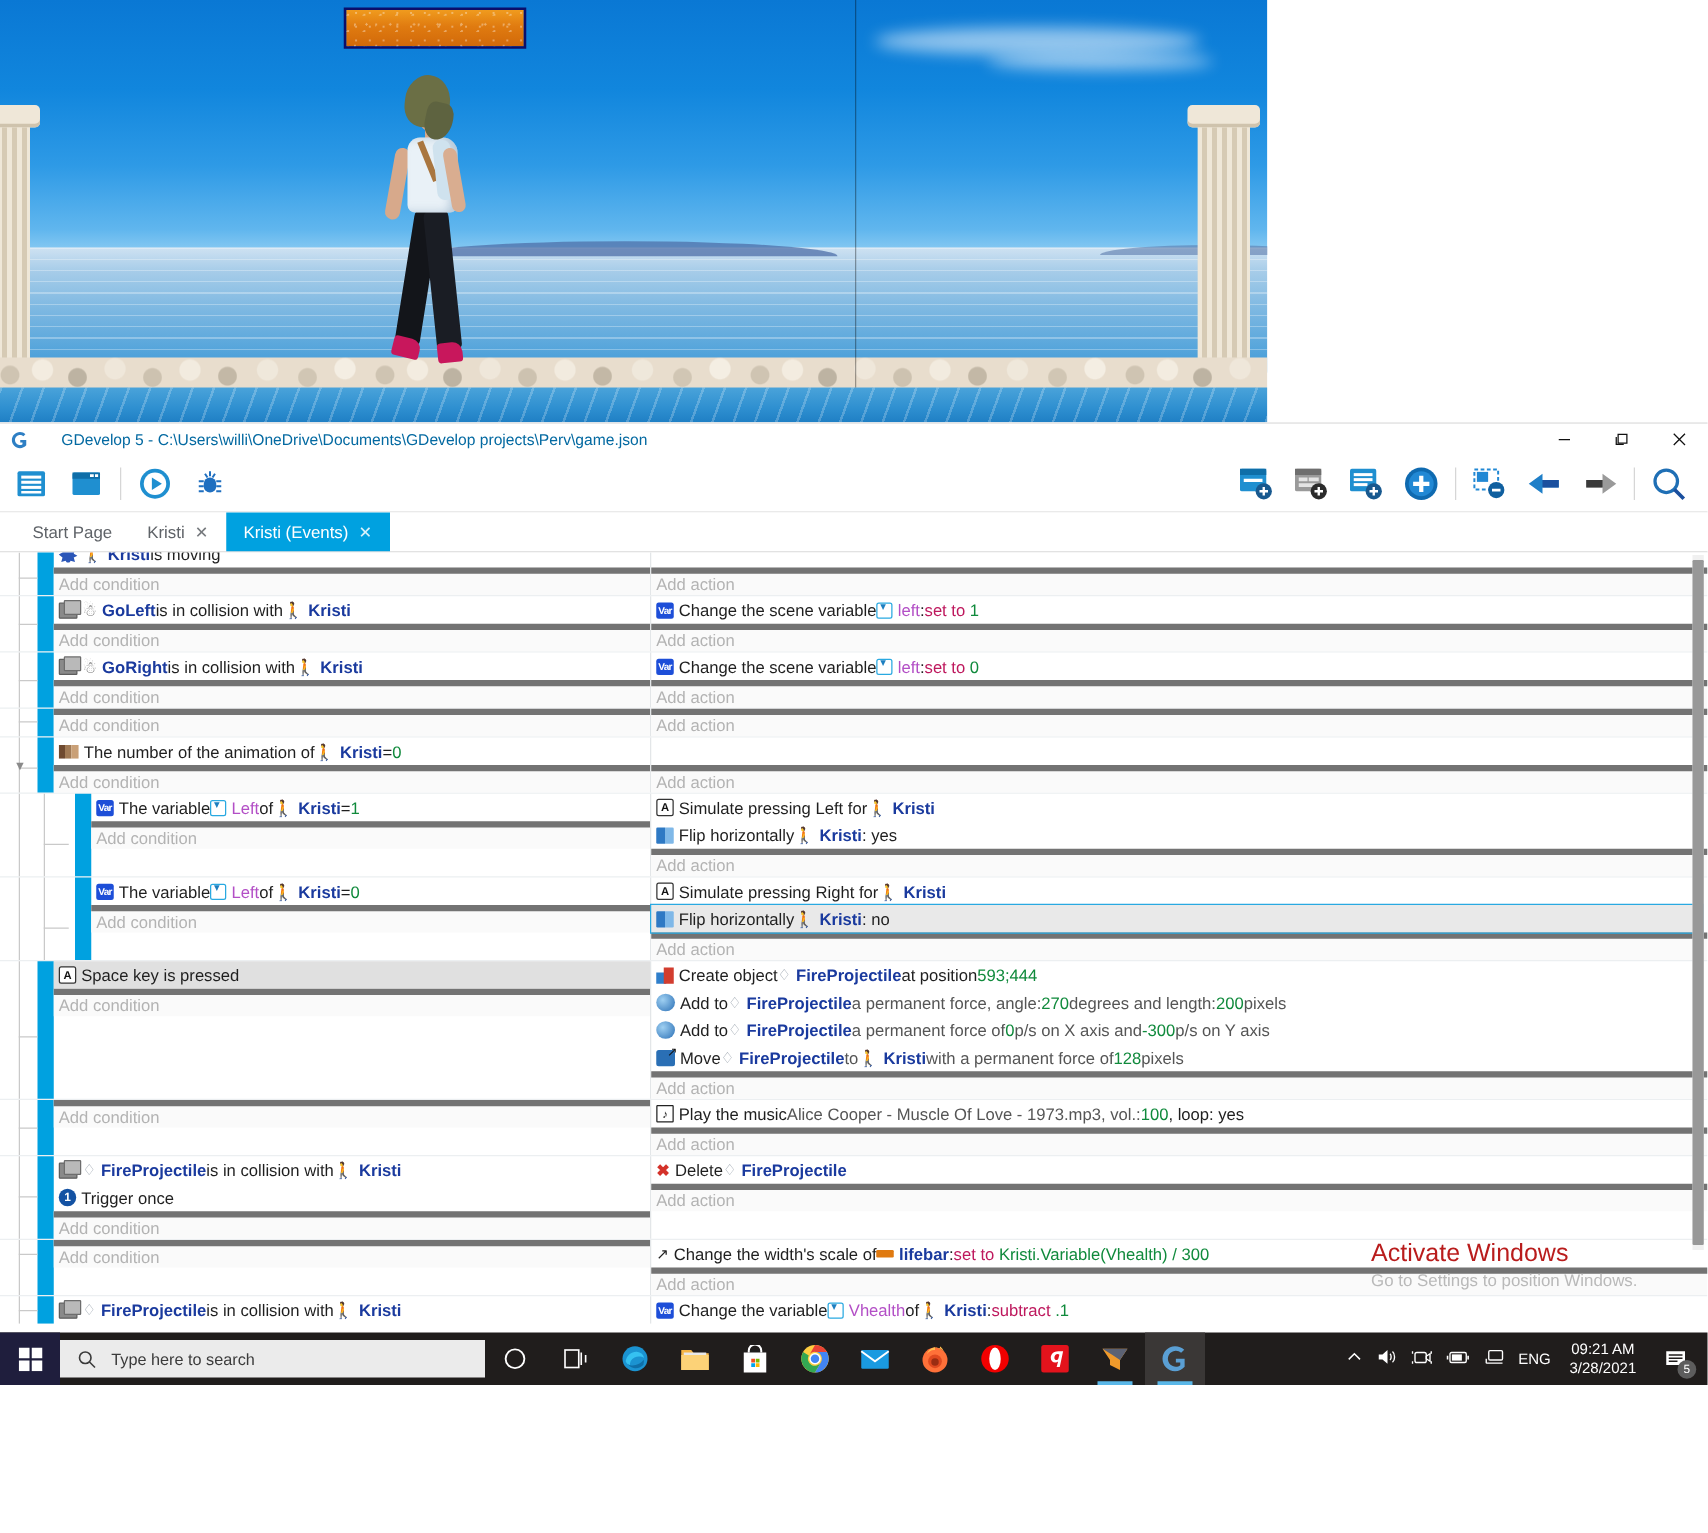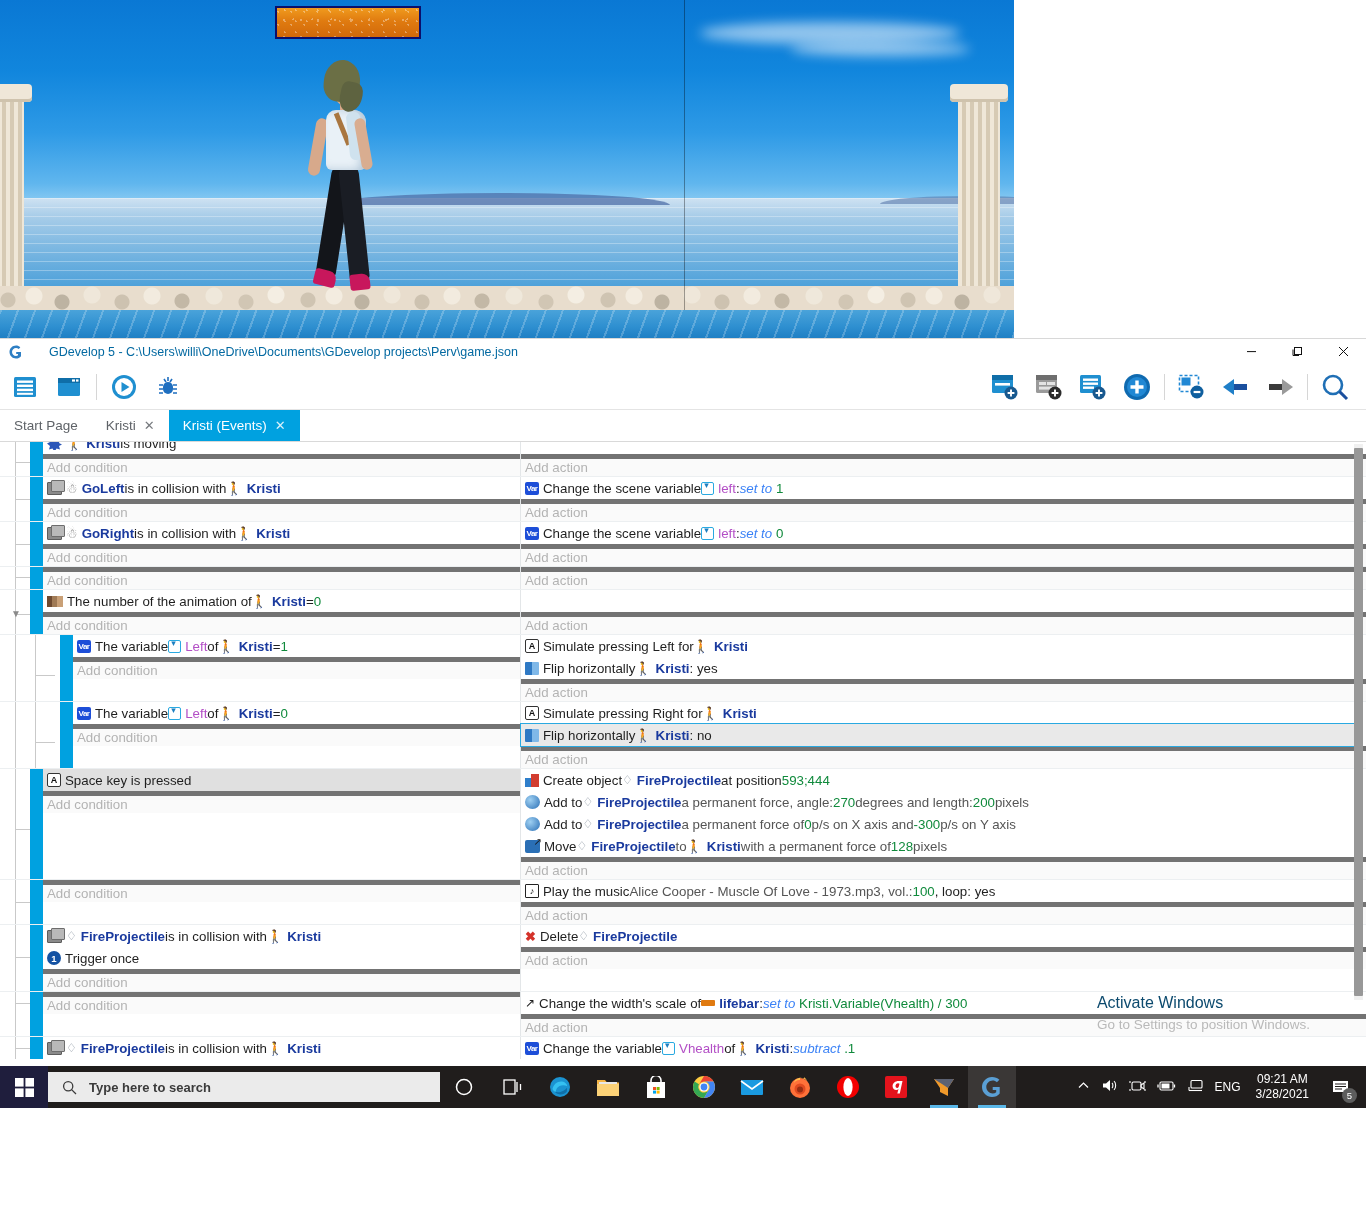--- a/index.html
+++ b/index.html
@@ -99,21 +99,21 @@
   .menu-item { font-size:12.5px; color:#1b1b1b; padding:2px 9px; }
 
   #toolbar { height:46px; display:flex; align-items:center; border-bottom:1px solid #e4e4e4; background:#fff; }
   .tb-left { display:flex; align-items:center; gap:10px; padding-left:8px; }
   .tb-right { margin-left:auto; display:flex; align-items:center; gap:10px; padding-right:14px; }
   .tb-btn { width:34px; height:34px; display:flex; align-items:center; justify-content:center;
         border-radius:3px; }
   .tb-sep { width:1px; height:26px; background:#d6d6d6; }
 
   #tab-bar { height:32px; display:flex; align-items:stretch; background:#fff;
-        border-bottom:1px solid #d9d9d9; }
+        border-bottom:1px solid #d9d9d9;padding-left:12px; }
   .tab { display:flex; align-items:center; gap:8px; padding:0 14px; font-size:13.5px; color:#5f6368; }
   .tab.active { background:#00a1e0; color:#ffffff; }
   .tab .tab-close { font-size:13px; opacity:.85; }
 
   
   #events-sheet { position:relative; height:617px; background:#fff; overflow:hidden; }
   .ev-row { position:relative; display:flex; border-bottom:1px solid #eceff1; min-height:20px; }
   .tree-col { position:relative; width:30px; flex:0 0 auto; }
   .tree-col .vline { position:absolute; left:15px; top:0; bottom:0; width:1px; background:#c9c9c9; }
   .tree-col .hline { position:absolute; left:15px; width:15px; height:1px; background:#c9c9c9; }
@@ -121,21 +121,21 @@
   .cond-col { position:relative; width:478px; flex:0 0 auto; border-right:1px solid #e3e6e8; }
   .act-col  { position:relative; flex:1 1 auto; }
 
   .line { display:flex; align-items:center; height:22px; padding:0 4px; font-size:13.3px;
           color:#1f1f1f; white-space:nowrap; overflow:hidden; }
   .line.sel { background:#e0e0e0; }
   .line.outlined { outline:1px solid #29a9e1; background:#e9e9e9; }
   .placeholder { color:#b3b3b3; background:#fafafa; border-top:5px solid #737373; }
   .obj { color:#1a3a9e; font-weight:bold; }
   .num { color:#108a3c; }
-  .blue { color:#3b82f6;font-style:italic; }
+  .blue { color:#be185d; }
   .pink { color:#b34fc6; }
   .grey { color:#555; }
   .expr { color:#108a3c; }
 
   .ico { display:inline-flex; align-items:center; justify-content:center; flex:0 0 auto;
          margin-right:4px; }
   .ico-sq { width:14px; height:13px; border-radius:2px; font-size:8px; color:#fff;
          font-weight:bold; letter-spacing:-.5px; }
   .ico-var { background:#1d4ed8; }
   .ico-key { width:14px; height:14px; border:1.5px solid #333; border-radius:2px; background:#fff;
@@ -171,30 +171,30 @@
   .ico-sound { width:14px; height:13px; border-radius:50% 50% 45% 45%; background:#4a4a4a; }
   .ico-scale { color:#222; font-size:12px; }
   .ico-lifebar { width:14px; height:6px; border-radius:1px; background:#e07a10; }
 
   #vscroll { position:absolute; right:3px; top:2px; width:9px; height:556px;
          background:#f0f0f0; }
   #vscroll .thumb { position:absolute; left:0; top:4px; width:9px; height:548px; background:#989898;
          border-radius:1px; }
 
   #watermark { position:absolute; right:56px; top:652px; text-align:left; pointer-events:none; }
-  #watermark .wm-title { font-size:16px; color:#0c4a6e; line-height:24px; }
+  #watermark .wm-title { font-size:20px; color:#b91c1c; line-height:24px; }
   #watermark .wm-sub { font-size:13.5px; color:#b9b9b9; line-height:20px; }
 
   
   #taskbar { position:absolute; left:0; top:1066px; width:1366px; height:42px;
         background:#201d1c; display:flex; align-items:center; }
   #start-button { width:48px; height:42px; display:flex; align-items:center; justify-content:center;
         background:#1f1e3d; }
-  #search-box { width:392px; height:30px; margin-left:0; background:#ebebeb; display:flex;
-        align-items:center; padding-left:14px; gap:12px;font-weight:bold; }
+  #search-box { width:340px; height:30px; margin-left:0; background:#ebebeb; display:flex;
+        align-items:center; padding-left:14px; gap:12px; }
   #search-box .ph { font-size:13px; color:#3b3b3b; }
   .tb-app { width:48px; height:42px; display:flex; align-items:center; justify-content:center;
         position:relative; }
   .tb-app.running::after { content:""; position:absolute; bottom:0; left:10px; width:28px; height:3px;
         background:#5ab7e8; }
   .tb-app.active { background:#3a3736; }
   #tray { margin-left:auto; display:flex; align-items:center; gap:11px; padding-right:8px;
         color:#fff; font-size:12px; }
   #clock { text-align:center; line-height:15px; font-size:12px; color:#fff; padding:0 4px; }
   #notif { position:relative; width:34px; height:42px; display:flex; align-items:center; justify-content:center; }

